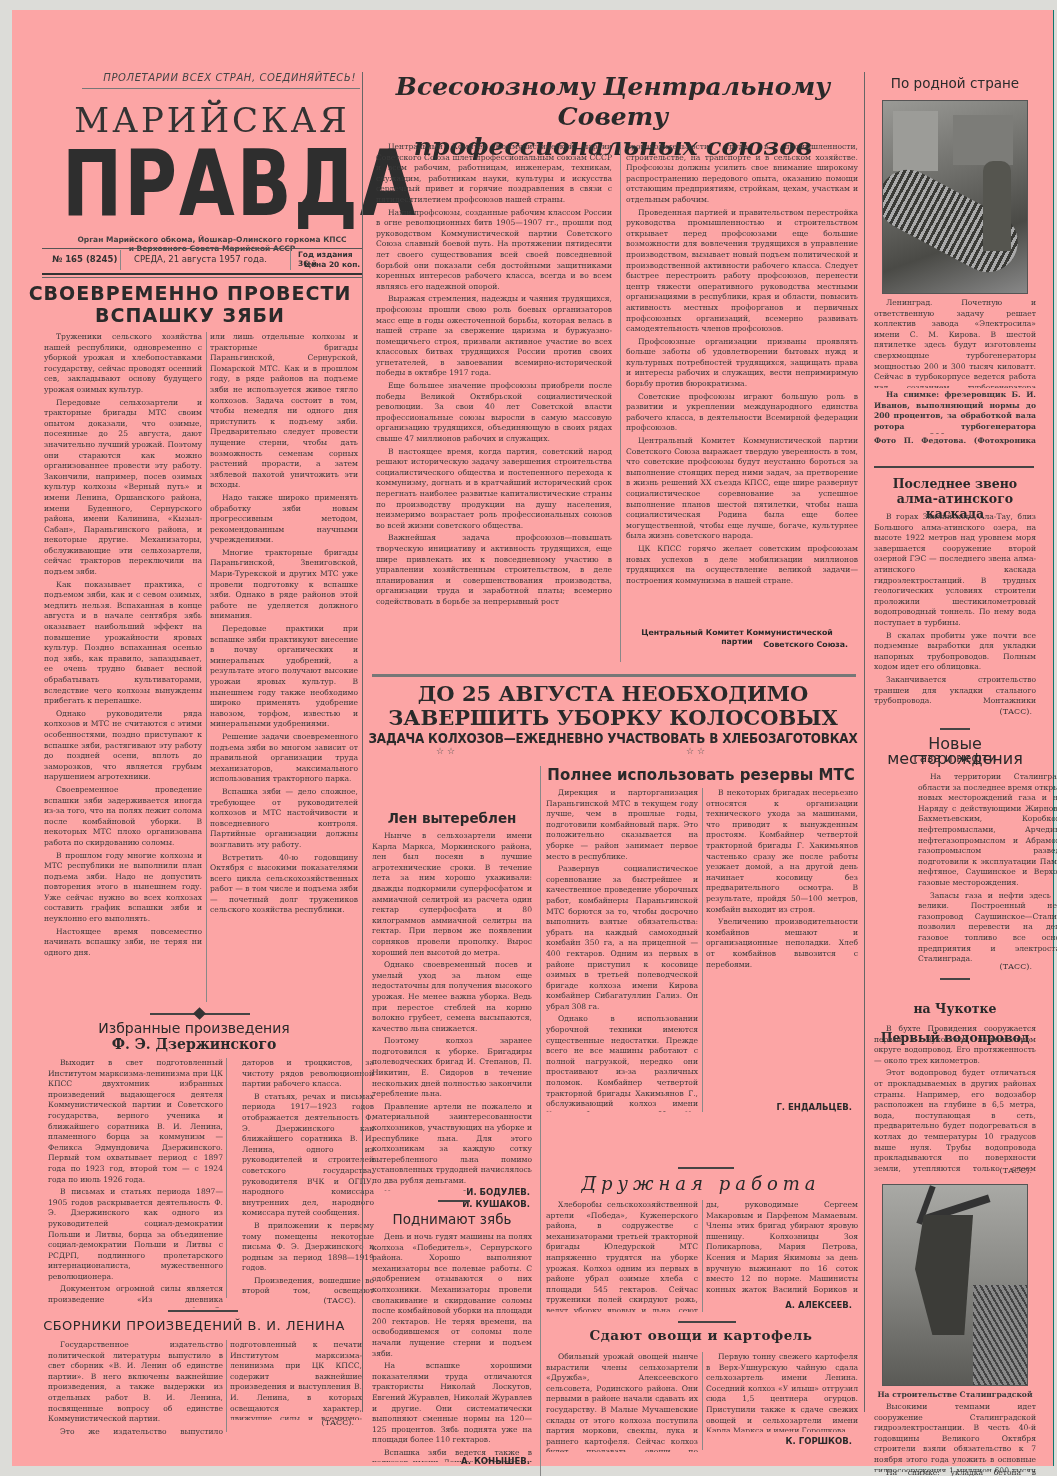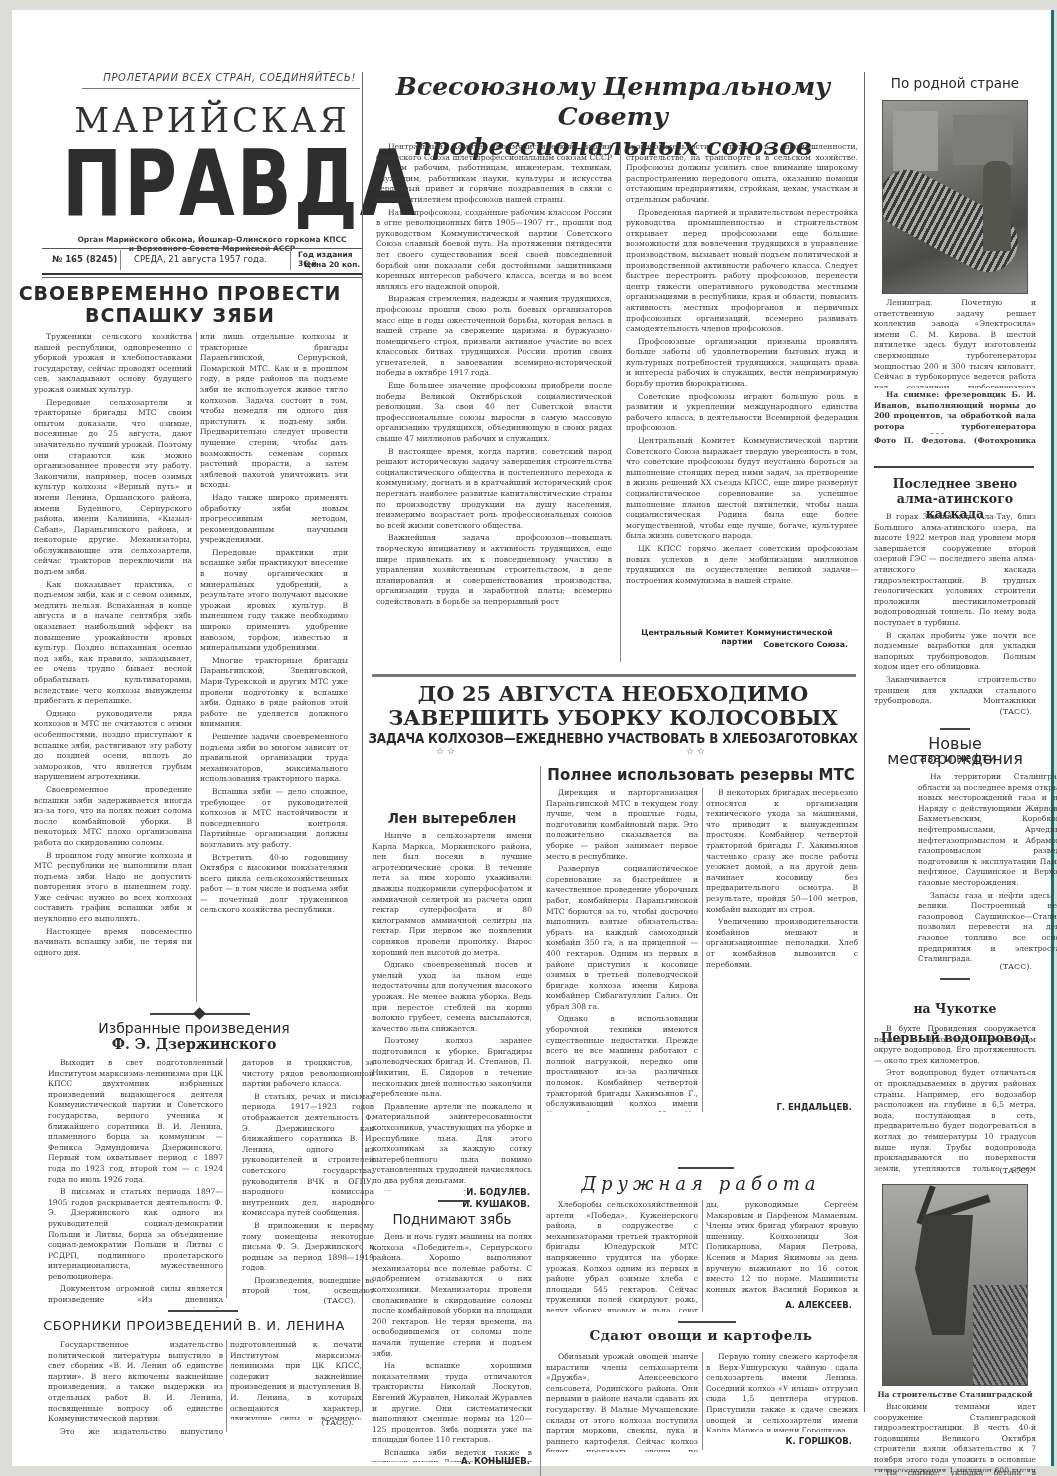--- a/index.html
+++ b/index.html
@@ -5,22 +5,22 @@
   * { box-sizing: border-box; margin: 0; padding: 0; }
   html, body { width: 1057px; height: 1476px; overflow: hidden; }
   body {
     background: #dcdcd8;
     font-family: "DejaVu Serif", serif;
     color: #2a2a2a;
     position: relative;
   }
   .page {
     position: absolute; left: 12px; top: 10px; width: 1042px; height: 1456px;
-    background: #ffffff;
-    border-right: 3px solid #0f766e;
+    background: #fca5a5;
+    border-right: 1px solid #0f766e;
   }
   .abs { position: absolute; }
   .vrule { position: absolute; width: 1px; background: #555; }
   .hrule { position: absolute; height: 1px; background: #555; }
   .body-text {
     font-size: 7.6px; line-height: 10.6px; text-align: justify; color: #3a3a3a;
     font-family: "DejaVu Serif", serif; overflow: hidden;
   }
   .body-text p { text-indent: 12px; margin-bottom: 2px; }
   .sig { font-family: "DejaVu Sans", sans-serif; font-weight: bold; font-size: 8.5px; text-align: right; color: #2a2a2a; }
@@ -49,38 +49,38 @@
     <span style="position:absolute;left:10px;top:4px;font-family:'DejaVu Sans',sans-serif;font-size:8.5px;font-weight:bold;color:#333;">№ 165 (8245)</span>
     <div class="vrule" style="left:78px;top:0;height:20px;background:#888;"></div>
     <span style="position:absolute;left:92px;top:4px;font-family:'DejaVu Sans',sans-serif;font-size:8.5px;color:#333;">СРЕДА, 21 августа 1957 года.</span>
     <div class="vrule" style="left:248px;top:0;height:20px;background:#888;"></div>
     <span style="position:absolute;left:256px;top:0px;font-family:'DejaVu Sans',sans-serif;font-size:7.5px;font-weight:bold;color:#333;">Год издания 36-й</span>
     <span style="position:absolute;left:262px;top:10px;font-family:'DejaVu Sans',sans-serif;font-size:7.5px;font-weight:bold;color:#333;">Цена 20 коп.</span>
   </div>
   <div class="hrule" style="left:30px;top:263px;width:320px;height:2px;background:#333;"></div>
   <div class="hrule" style="left:30px;top:267px;width:320px;background:#666;"></div>
 
-  <div class="abs" style="left:0;top:272px;width:336px;height:730px;">
+  <div class="abs" style="left:10px;top:272px;width:336px;height:730px;">
     <div class="head-serif" style="font-size:19px;letter-spacing:1px;line-height:22px;font-family:'DejaVu Sans',sans-serif;">СВОЕВРЕМЕННО ПРОВЕСТИ</div>
     <div class="head-serif" style="font-size:19px;letter-spacing:1px;line-height:22px;font-family:'DejaVu Sans',sans-serif;">ВСПАШКУ ЗЯБИ</div>
     <div class="body-text" style="position:absolute;left:22px;top:50px;width:158px;height:680px;">
       <p>Труженики сельского хозяйства нашей республики, одновременно с уборкой урожая и хлебопоставками государству, сейчас проводят осенний сев, закладывают основу будущего урожая озимых культур.</p>
       <p>Передовые сельхозартели и тракторные бригады МТС своим опытом доказали, что озимые, посеянные до 25 августа, дают значительно лучший урожай. Поэтому они стараются как можно организованнее провести эту работу. Закончили, например, посев озимых культур колхозы «Верный путь» и имени Ленина, Оршанского района, имени Буденного, Сернурского района, имени Калинина, «Кызыл-Сабан», Параньгинского района, и некоторые другие. Механизаторы, обслуживающие эти сельхозартели, сейчас тракторов переключили на подъем зяби.</p>
       <p>Как показывает практика, с подъемом зяби, как и с севом озимых, медлить нельзя. Вспаханная в конце августа и в начале сентября зябь оказывает наибольший эффект на повышение урожайности яровых культур. Поздно вспаханная осенью под зябь, как правило, запаздывает, ее очень трудно бывает весной обрабатывать культиваторами, вследствие чего колхозы вынуждены прибегать к перепашке.</p>
       <p>Однако руководители ряда колхозов и МТС не считаются с этими особенностями, поздно приступают к вспашке зяби, растягивают эту работу до поздней осени, вплоть до заморозков, что является грубым нарушением агротехники.</p>
       <p>Своевременное проведение вспашки зяби задерживается иногда из-за того, что на полях лежит солома после комбайновой уборки. В некоторых МТС плохо организована работа по скирдованию соломы.</p>
       <p>В прошлом году многие колхозы и МТС республики не выполнили план подъема зяби. Надо не допустить повторения этого в нынешнем году. Уже сейчас нужно во всех колхозах составить график вспашки зяби и неуклонно его выполнять.</p>
       <p>Настоящее время повсеместно начинать вспашку зяби, не теряя ни одного дня.</p>
     </div>
     <div class="vrule" style="left:184px;top:50px;height:670px;background:#888;"></div>
     <div class="body-text" style="position:absolute;left:188px;top:50px;width:148px;height:680px;">
       <p style="text-indent:0">или лишь отдельные колхозы и тракторные бригады Параньгинской, Сернурской, Помарской МТС. Как и в прошлом году, в ряде районов на подъеме зяби не используется живое тягло колхозов. Задача состоит в том, чтобы немедля ни одного дня приступить к подъему зяби. Предварительно следует провести лущение стерни, чтобы дать возможность семенам сорных растений прорасти, а затем зяблевой пахотой уничтожить эти всходы.</p>
       <p>Надо также широко применять обработку зяби новым прогрессивным методом, рекомендованным научными учреждениями.</p>
+      <p>Многие тракторные бригады Параньгинской, Звениговской, Мари-Турекской и других МТС уже провели подготовку к вспашке зяби. Однако в ряде районов этой работе не уделяется должного внимания.</p>
       <p>Передовые практики при вспашке зяби практикуют внесение в почву органических и минеральных удобрений, а результате этого получают высокие урожаи яровых культур. В нынешнем году также необходимо широко применять удобрение навозом, торфом, известью и минеральными удобрениями.</p>
-      <p>Многие тракторные бригады Параньгинской, Звениговской, Мари-Турекской и других МТС уже провели подготовку к вспашке зяби. Однако в ряде районов этой работе не уделяется должного внимания.</p>
       <p>Решение задачи своевременного подъема зяби во многом зависит от правильной организации труда механизаторов, максимального использования тракторного парка.</p>
       <p>Вспашка зяби — дело сложное, требующее от руководителей колхозов и МТС настойчивости и повседневного контроля. Партийные организации должны возглавить эту работу.</p>
       <p>Встретить 40-ю годовщину Октября с высокими показателями всего цикла сельскохозяйственных работ — в том числе и подъема зяби — почетный долг тружеников сельского хозяйства республики.</p>
     </div>
   </div>
 
   <div class="short-rule" style="left:138px;top:1003px;width:100px;height:2px;"></div>
   <div class="abs" style="left:183px;top:999px;width:9px;height:9px;background:#333;transform:rotate(45deg);"></div>
   <div class="abs" style="left:14px;top:1010px;width:336px;height:250px;">
     <div class="head-serif" style="font-size:14px;font-weight:normal;line-height:16px;font-family:'DejaVu Sans',sans-serif;">Избранные произведения</div>

